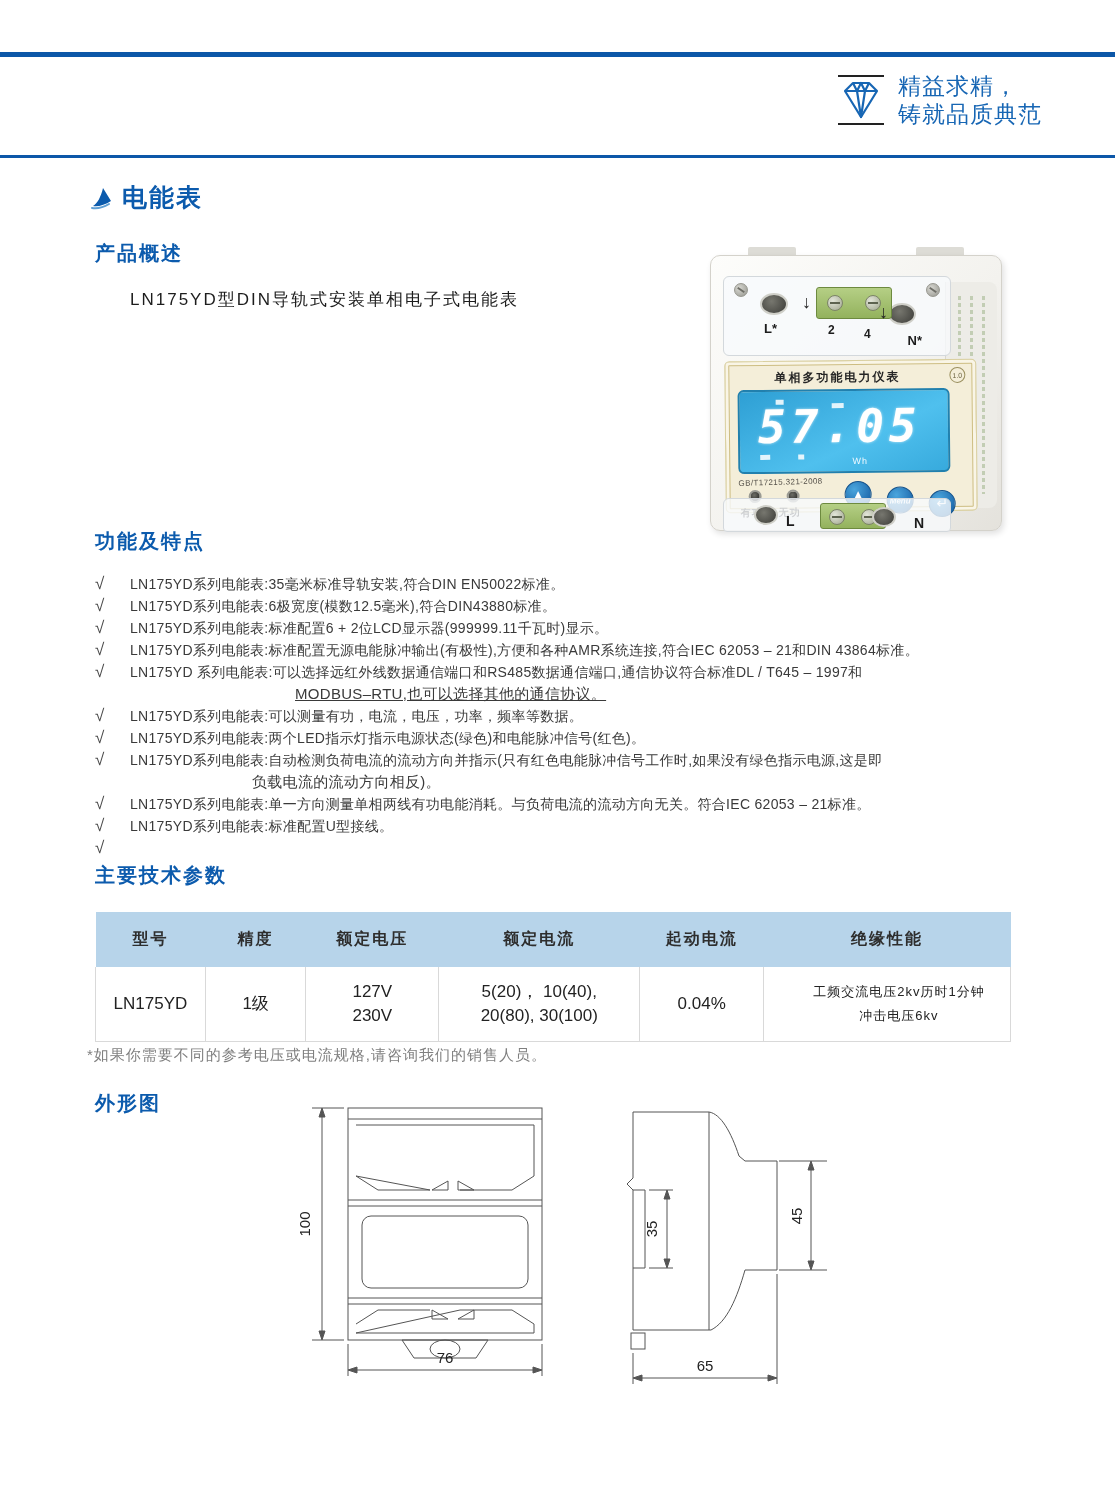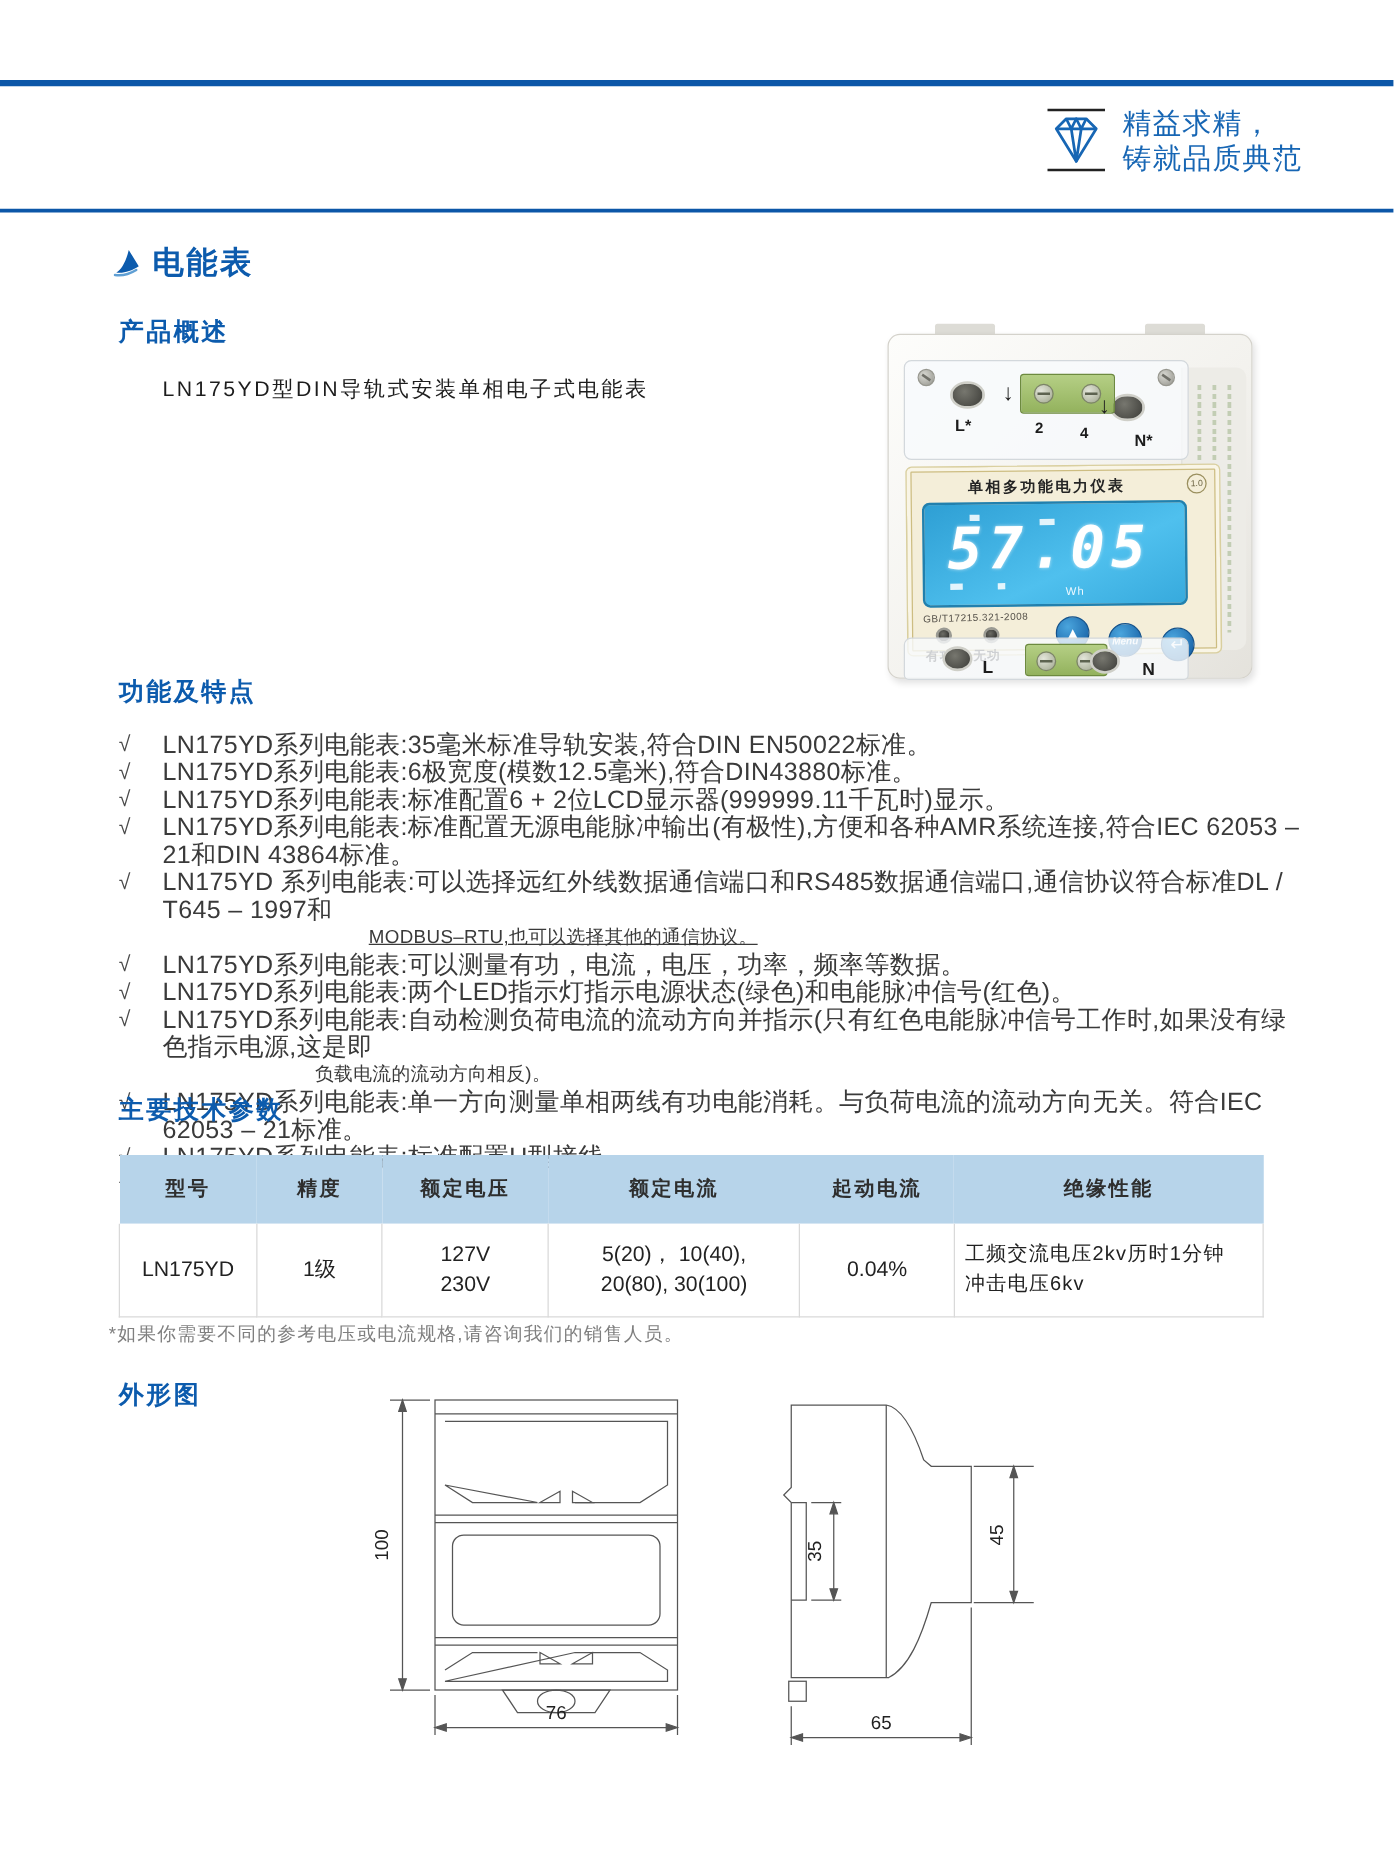--- a/index.html
+++ b/index.html
@@ -1,18 +1,18 @@
 <!DOCTYPE html>
 <html><head>
 <meta charset="utf-8">
 <style>
   * { margin:0; padding:0; box-sizing:border-box; }
   html,body { background:#ffffff; }
   body { font-family:"Liberation Sans","DejaVu Sans",sans-serif; }
-  .page { position:relative; width:1115px; height:1480px; background:#fff; overflow:hidden; margin:12px auto;border-radius:21px; }
+  .page { position:relative; width:1115px; height:1480px; background:#fff; overflow:hidden; margin:0 auto;border-radius:21px; }
 
   .rule { position:absolute; left:0; right:0; background:#0c57a8; }
   .rule-top { top:52px; height:5px; }
   .rule-mid { top:155px; height:3px; }
 
   
   .logo { position:absolute; top:72px; left:836px; display:flex; align-items:center; gap:12px; }
   .logo-gem { display:flex; flex-direction:column; align-items:center; width:50px; }
   .logo-gem .bar { width:46px; height:2px; background:#222; }
   .logo-gem svg { display:block; margin:3px 0; }
@@ -28,32 +28,32 @@
   .h-features { top:528px; left:95px; }
   .h-specs    { top:862px; left:95px; }
   .h-outline  { top:1090px; left:95px; }
 
   .overview-text { position:absolute; top:288px; left:130px; font-size:17px; color:#1d1d1d; letter-spacing:2px; }
 
   
   .features { position:absolute; top:573px; left:95px; width:945px; }
   .feat-row { display:flex; align-items:flex-start; }
   .feat-mark { width:35px; color:#4a4a4a; font-size:17px; line-height:22px; flex:0 0 35px; }
-  .feat-body { font-size:20px; color:#3a3a3a; line-height:22px; letter-spacing:0.3px; }
+  .feat-body { font-size:14px; color:#3a3a3a; line-height:22px; letter-spacing:0.3px; }
   .feat-cont { font-size:15px; color:#3a3a3a; line-height:22px; letter-spacing:0.3px; }
   .feat-cont:empty { display:none; }
   .cont-deep { margin-left:165px;text-decoration:underline; }
   .cont-mid  { margin-left:122px; }
 
   
   .spec-table { position:absolute; top:912px; left:95px; width:916px; border-collapse:collapse; }
   .spec-table thead th { background:#b7d4ea; height:55px; font-size:16px; color:#2e2e2e; font-weight:bold; letter-spacing:2px; }
   .spec-table tbody td { background:#fff; height:74px; font-size:17px; color:#222; text-align:center;
     border:1px solid #d9d9d9; border-top:none; white-space:pre-line; line-height:24px; }
-  .spec-table td.left { text-align:left; padding-left:8px; font-size:16px; letter-spacing:1px; }
+  .spec-table td.left { text-align:center; padding-left:24px; font-size:13px; letter-spacing:1px; }
   .col-model{width:12%;} .col-acc{width:11%;font-family:Liberation Mono, monospace;} .col-volt{width:14.5%;} .col-curr{width:22%;} .col-start{width:13.5%;} .col-ins{width:27%;}
 
   .footnote { position:absolute; top:1046px; left:87px; font-size:15px; color:#7f7f7f; letter-spacing:1px; }
 
   
   .front-view { position:absolute; top:1100px; left:300px; }
   .side-view  { position:absolute; top:1100px; left:615px; }
   .dim-text { font-size:15px; fill:#222; font-family:"Liberation Sans",sans-serif; }
 
   

